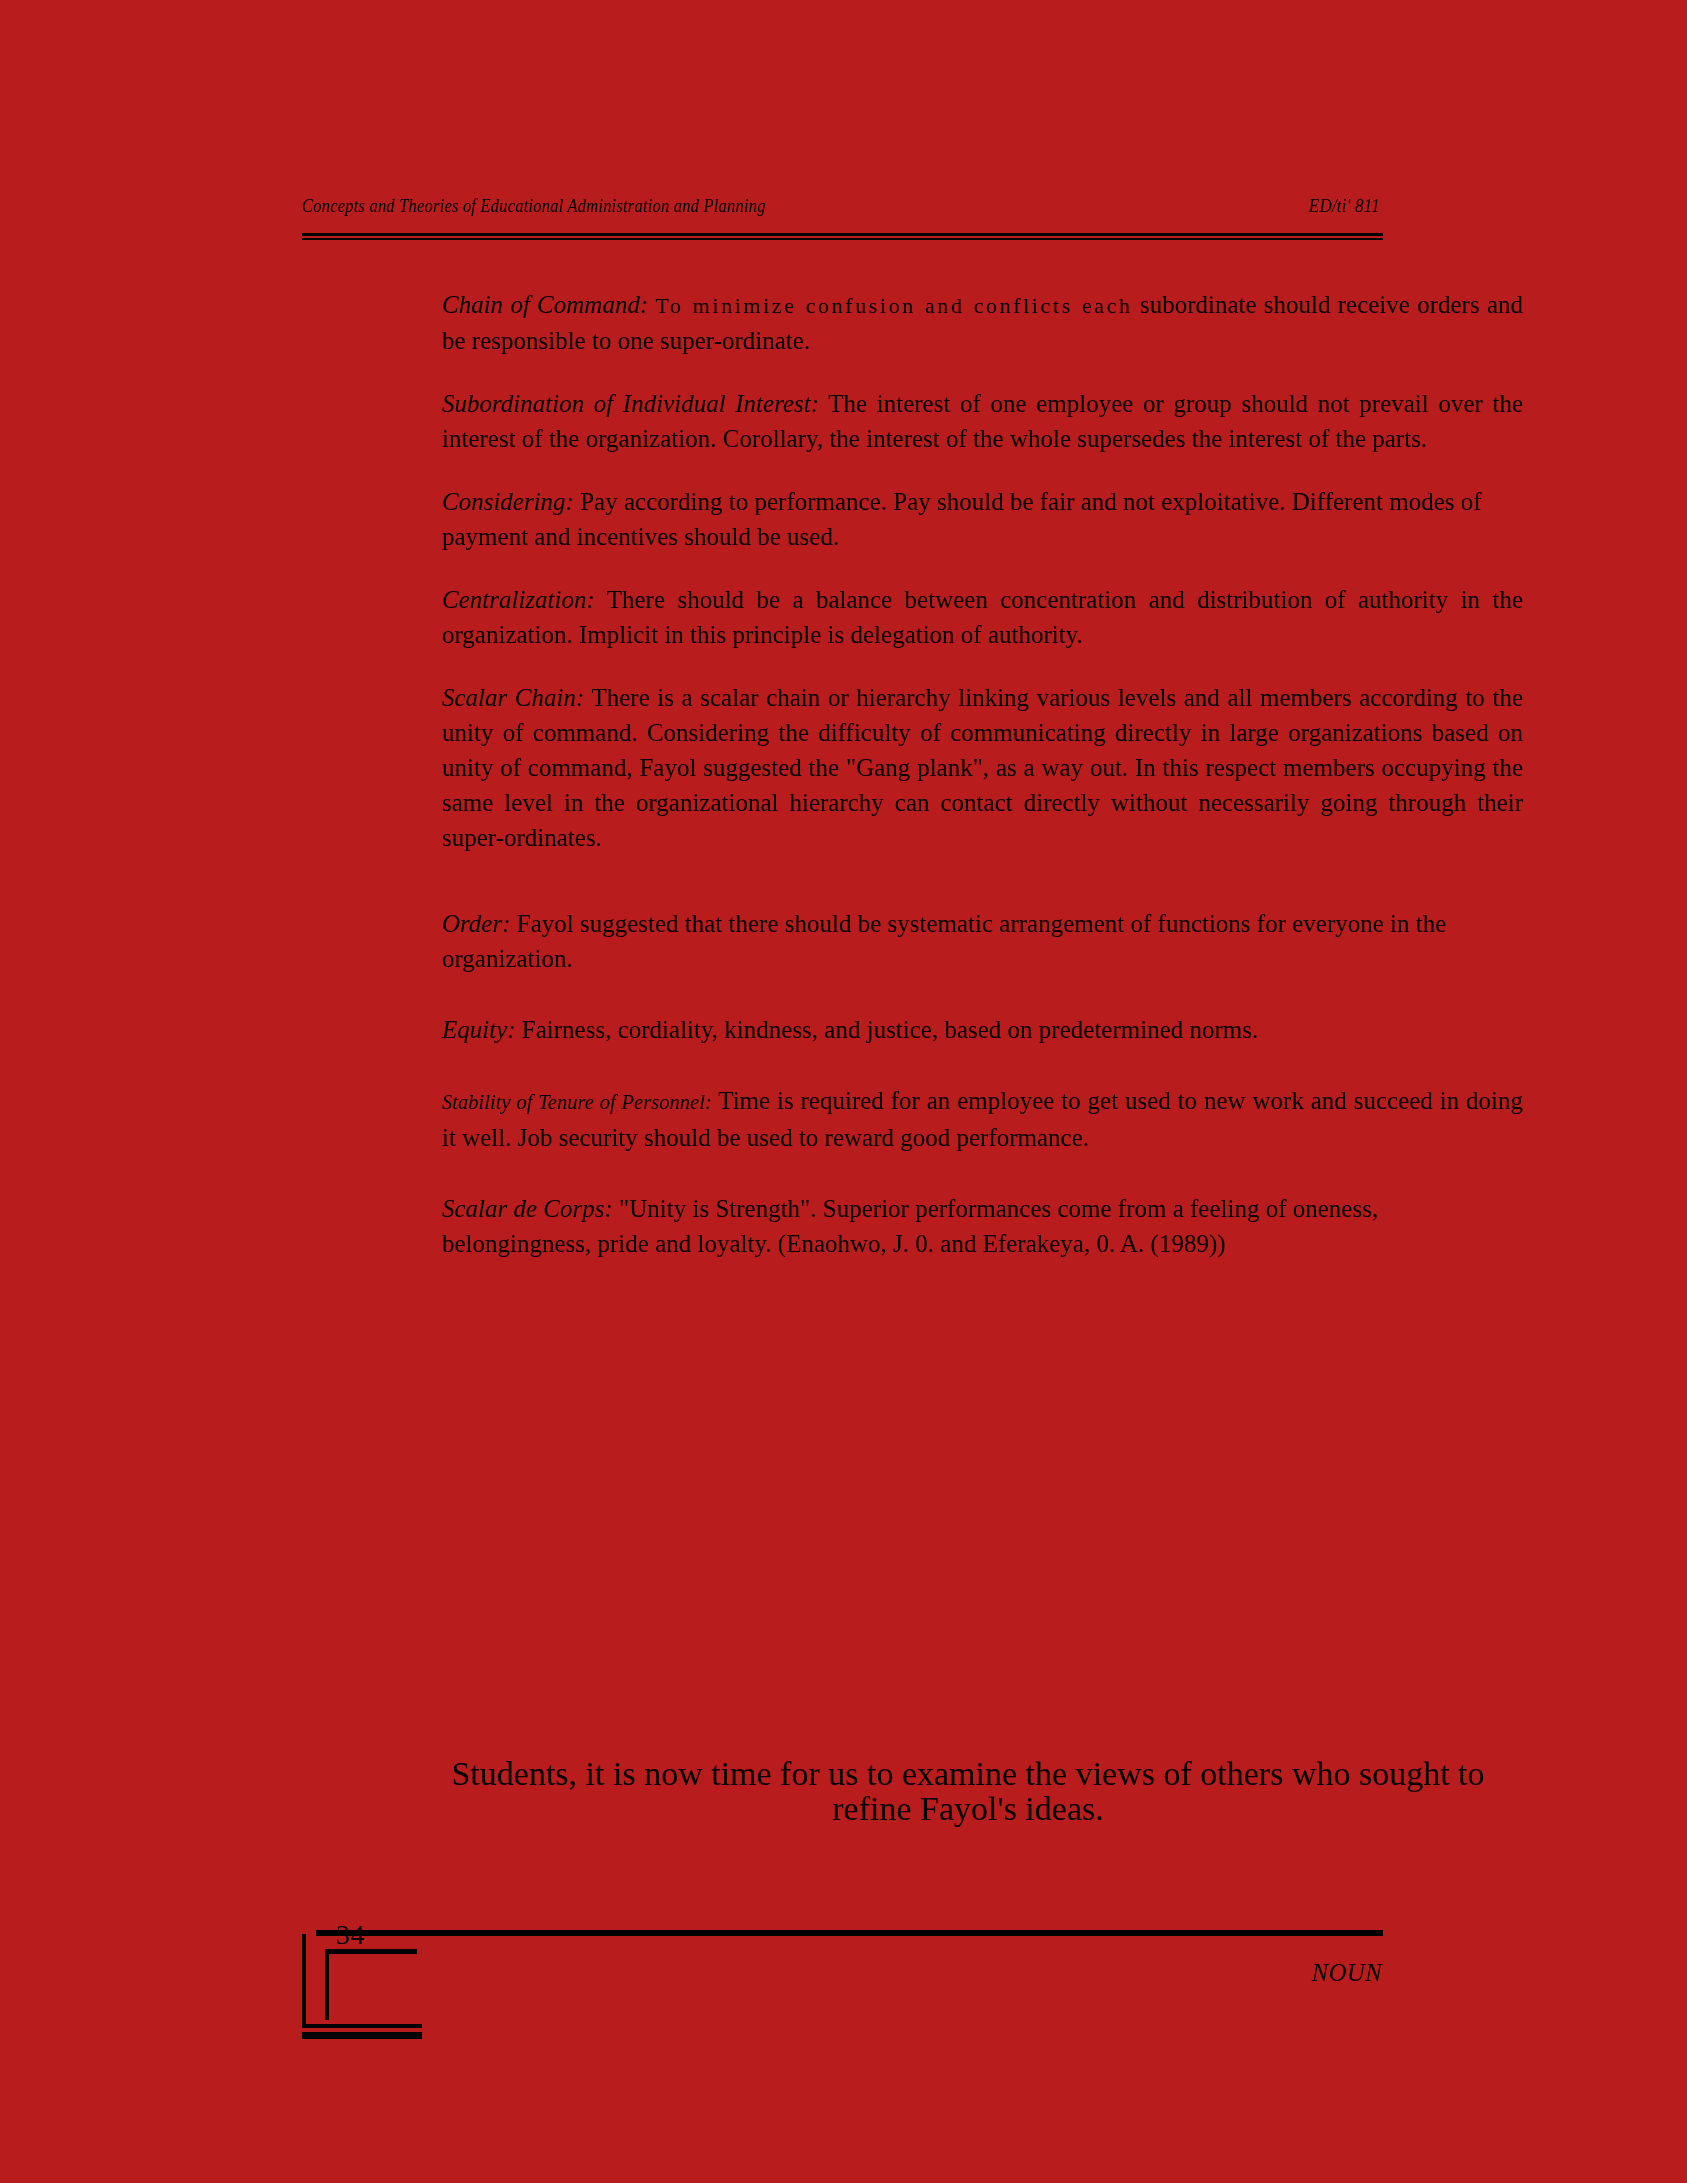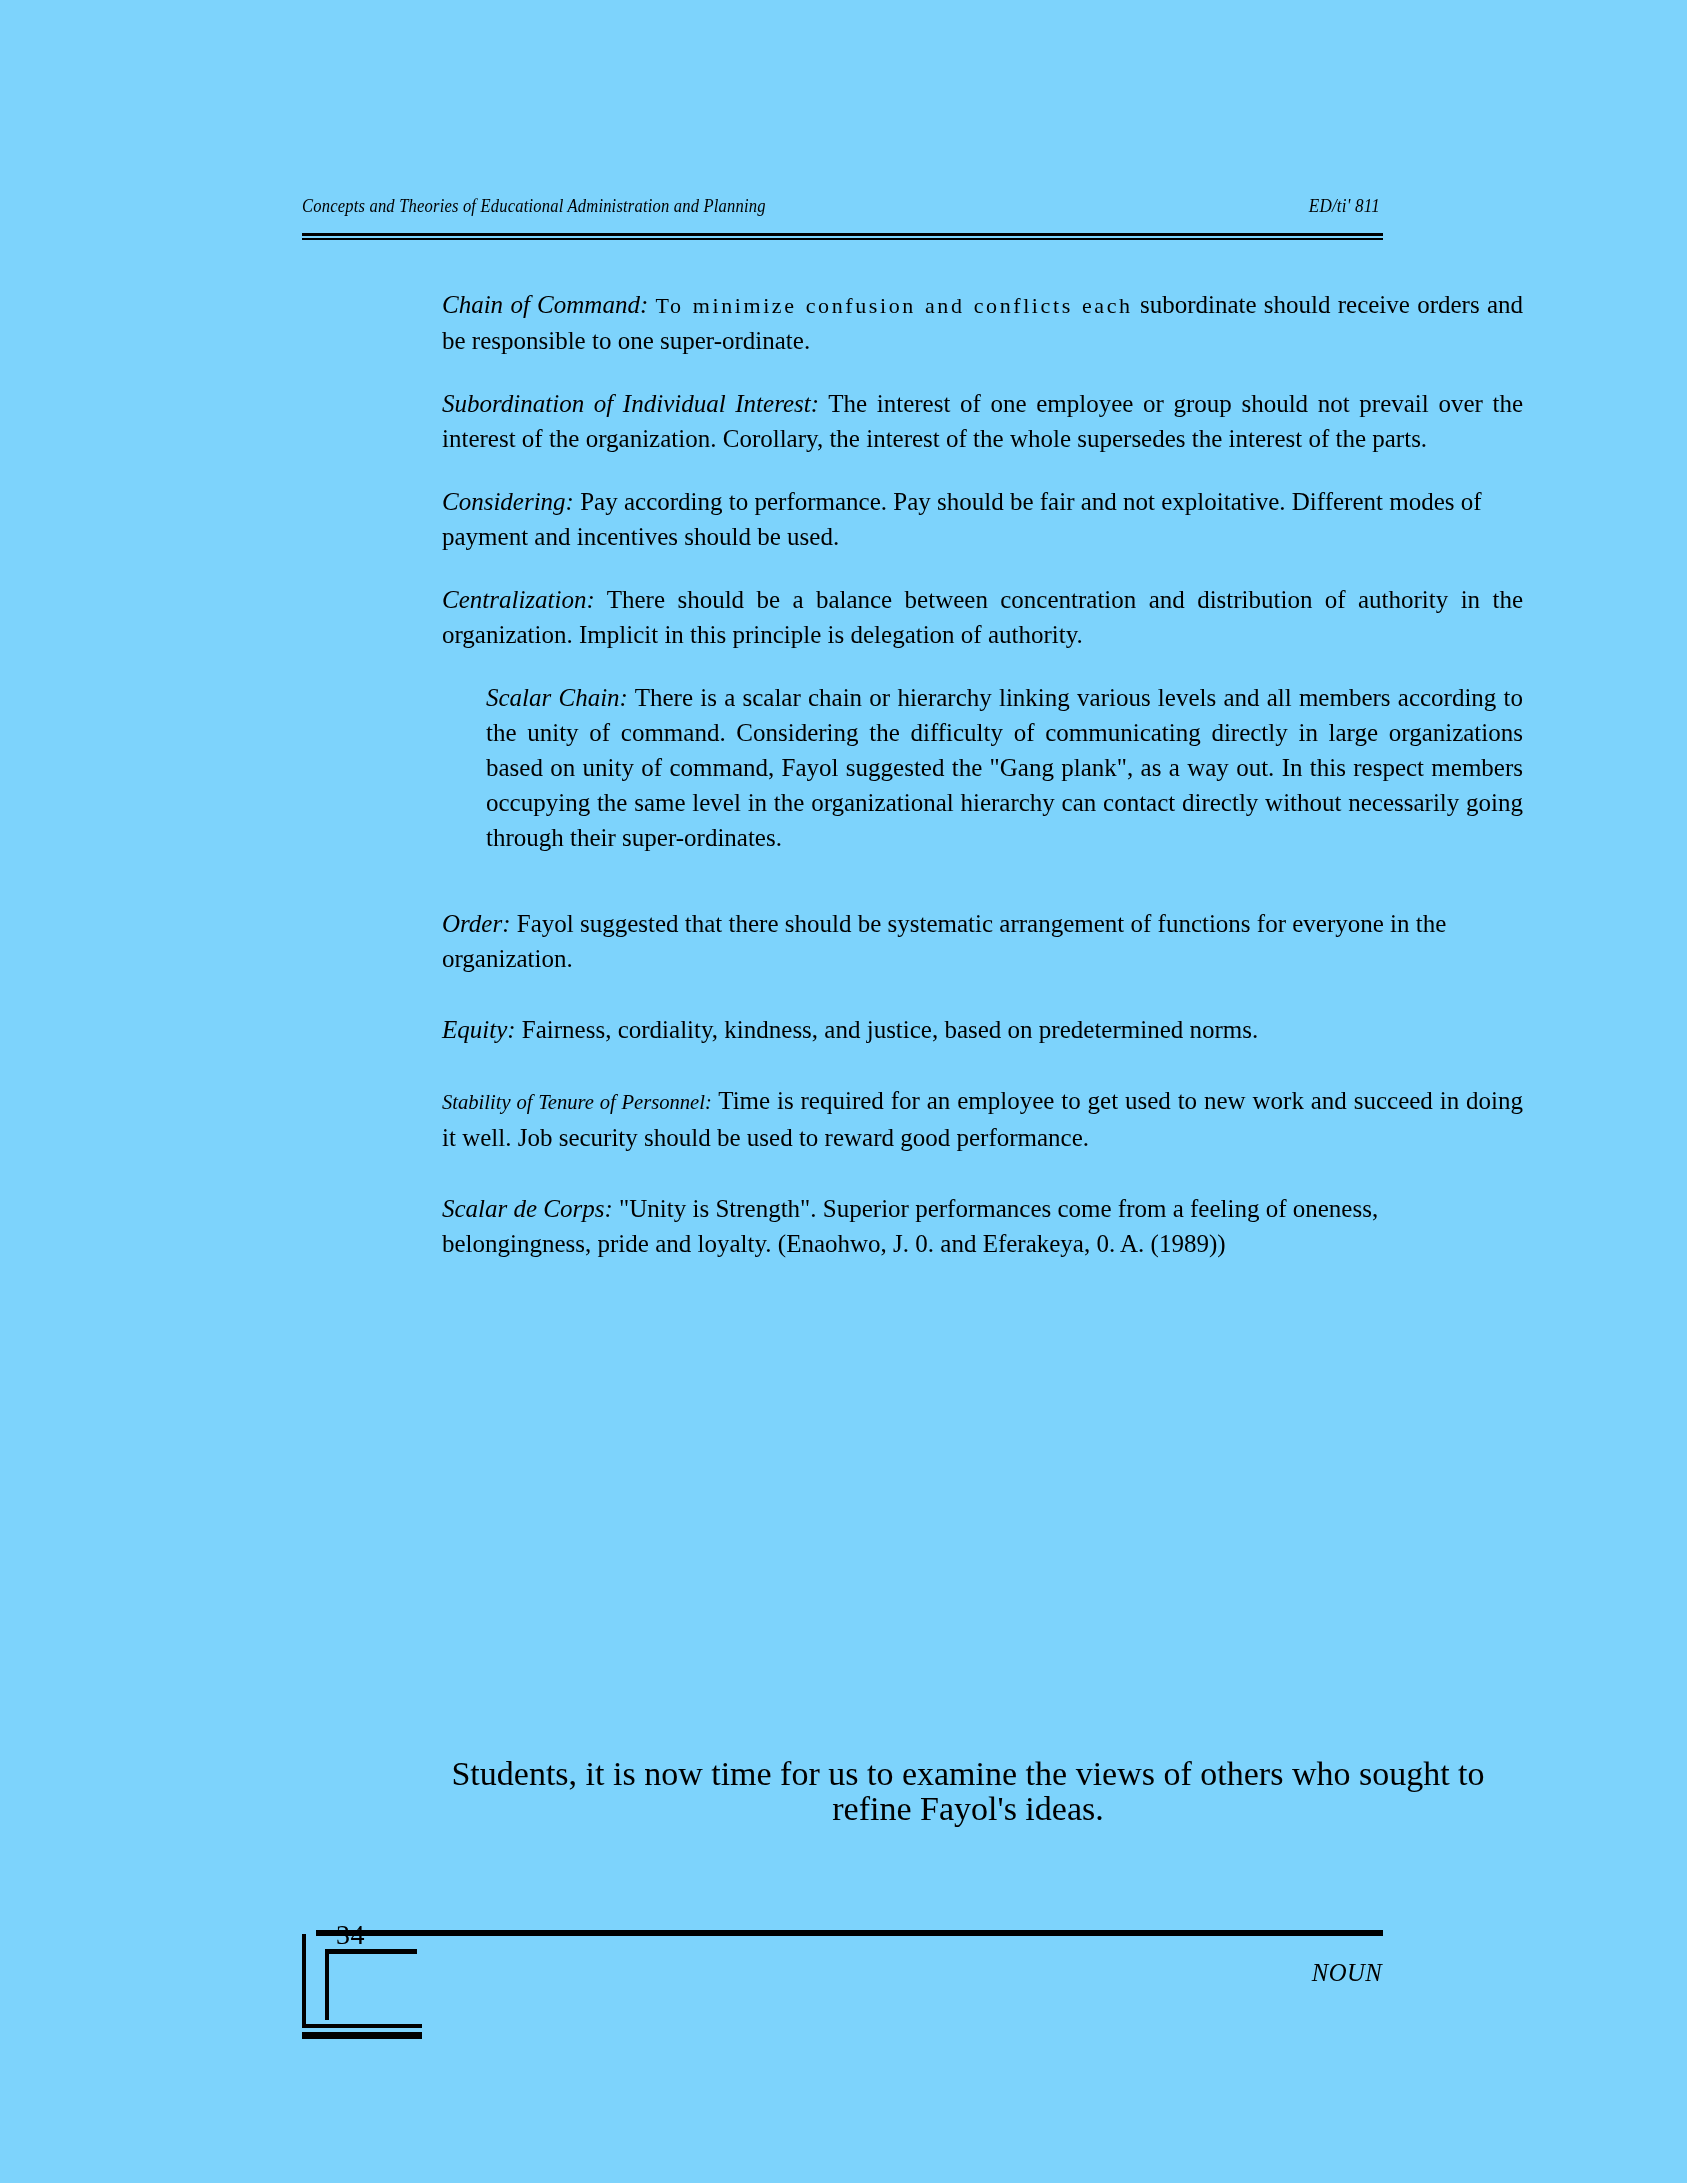--- a/index.html
+++ b/index.html
@@ -8,21 +8,21 @@
     background: #ffffff;
   }
   body {
     font-family: "Liberation Serif", "DejaVu Serif", serif;
     color: #000000;
   }
   .page {
     position: relative;
     width: 1687px;
     height: 2183px;
-    background: #7dd3fc;
+    background: #b91c1c;
     overflow: hidden;
     box-sizing: border-box;
   }
 
   
   .running-head {
     position: absolute;
     left: 302px;
     top: 196px;
     width: 1078px;
@@ -82,21 +82,20 @@
   .term-small {
     font-style: italic;
     font-size: 20.6px;
   }
   .spaced {
     letter-spacing: 2.6px;
     font-size: 22px;
   }
   .gap-lg {
     margin-bottom: 51px;
-    margin-left: 44px;
   }
   .gap-md {
     margin-bottom: 36px;
   }
 
   
   .closing {
     position: absolute;
     left: 408px;
     top: 1722px;

